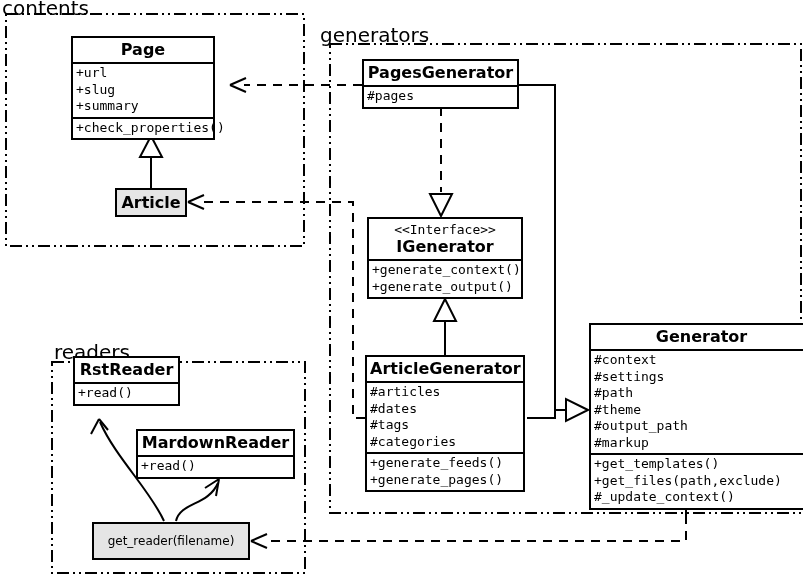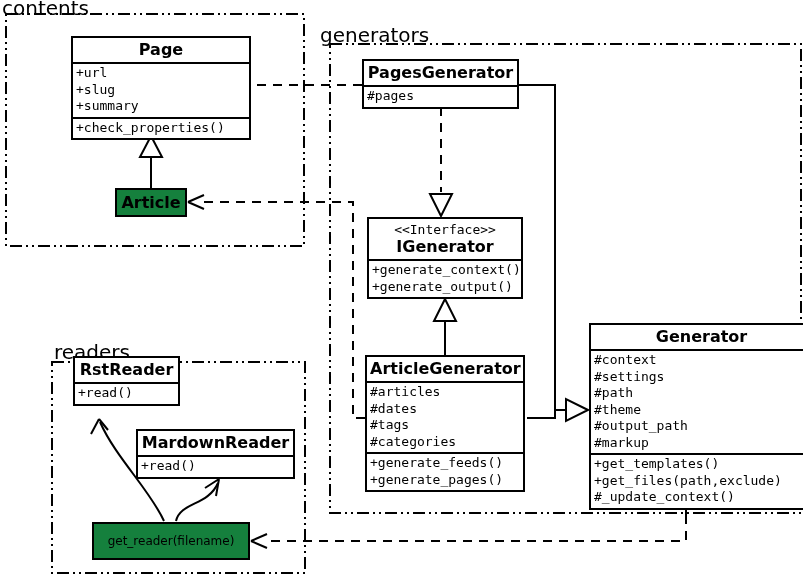--- a/index.html
+++ b/index.html
@@ -27,21 +27,21 @@
   .cls .stereo{
     font-family:"DejaVu Sans Mono",monospace;font-size:13px;line-height:15px;
     text-align:center;padding-top:3px;white-space:nowrap;
   }
   .cls .sec{border-top:2px solid #000;padding:1px 0 2px 0;}
   .cls .m{
     font-family:"DejaVu Sans Mono",monospace;font-size:13px;line-height:16.5px;
     padding:0 3px;white-space:pre;
   }
   .plainbox{
-    position:absolute;background:#15803d;border:2px solid #000;
+    position:absolute;background:#e5e5e5;border:2px solid #000;
     box-sizing:border-box;display:flex;align-items:center;justify-content:center;
     white-space:nowrap;
   }
   #class-article{font-weight:bold;font-size:16px;}
   #box-get-reader{font-size:12px;}
 </style>
 </head>
 <body>
 
 <div id="canvas">
@@ -77,21 +77,21 @@
     <path class="solid" d="M 164,521 C 150,490 116,458 100,422"></path>
     <path class="solid" d="M 99,419 L 91,434 M 99,419 L 108,430"></path>
     <path class="solid" d="M 176,521 C 180,502 208,506 218,483"></path>
     <path class="solid" d="M 219,479 L 205,488 M 219,479 L 216,496"></path>
   </svg>
 
   <div class="pkg-label" style="left:2px;top:0px">contents</div>
   <div class="pkg-label" style="left:320px;top:27px">generators</div>
   <div class="pkg-label" style="left:54px;top:344px">readers</div>
 
-  <div class="cls" style="left:71px;top:36px;width:180px">
+  <div class="cls" style="left:71px;top:36px;width:144px">
     <div class="title">Page</div>
     <div class="sec">
       <div class="m">+url</div>
       <div class="m">+slug</div>
       <div class="m">+summary</div>
     </div>
     <div class="sec">
       <div class="m">+check_properties()</div>
     </div>
   </div>

